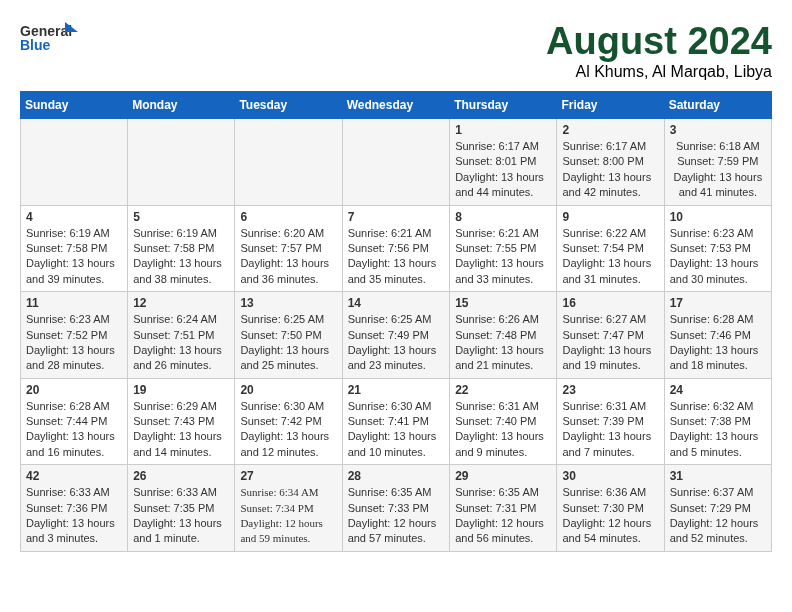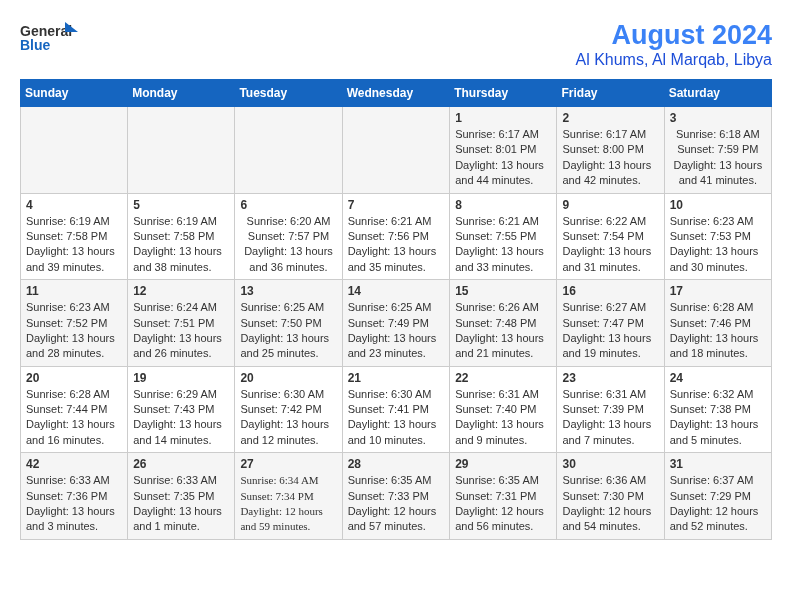--- a/index.html
+++ b/index.html
@@ -18,27 +18,27 @@
     }
     .logo {
       display: flex;
       align-items: center;
       gap: 4px;
     }
     .title-area {
       text-align: right;
     }
     .main-title {
-      font-size: 27px;
+      font-size: 38px;
       font-weight: bold;
-      color: #3b82f6;
+      color: #14532d;
     }
     .sub-title {
       font-size: 16px;
-      color: #1d4ed8;
+      color: #000000;
     }
     .calendar {
       width: 100%;
       border-collapse: collapse;
       font-size: 11px;
     }
     .calendar thead tr {
       background-color: #1565c0;
       color: #fff;
     }
@@ -149,21 +149,21 @@
         </td>
         <td>
           <span class="day-number">5</span>
           <div class="day-info" style="white-space: pre-line;">Sunrise: 6:19 AM
 Sunset: 7:58 PM
 Daylight: 13 hours
 and 38 minutes.</div>
         </td>
         <td>
           <span class="day-number">6</span>
-          <div class="day-info" style="white-space: pre-line; text-align: center;">Sunrise: 6:20 AM
+          <div class="day-info" style="white-space: pre-line;">Sunrise: 6:20 AM
 Sunset: 7:57 PM
 Daylight: 13 hours
 and 36 minutes.</div>
         </td>
         <td>
           <span class="day-number">7</span>
           <div class="day-info" style="white-space: pre-line;">Sunrise: 6:21 AM
 Sunset: 7:56 PM
 Daylight: 13 hours
 and 35 minutes.</div>

